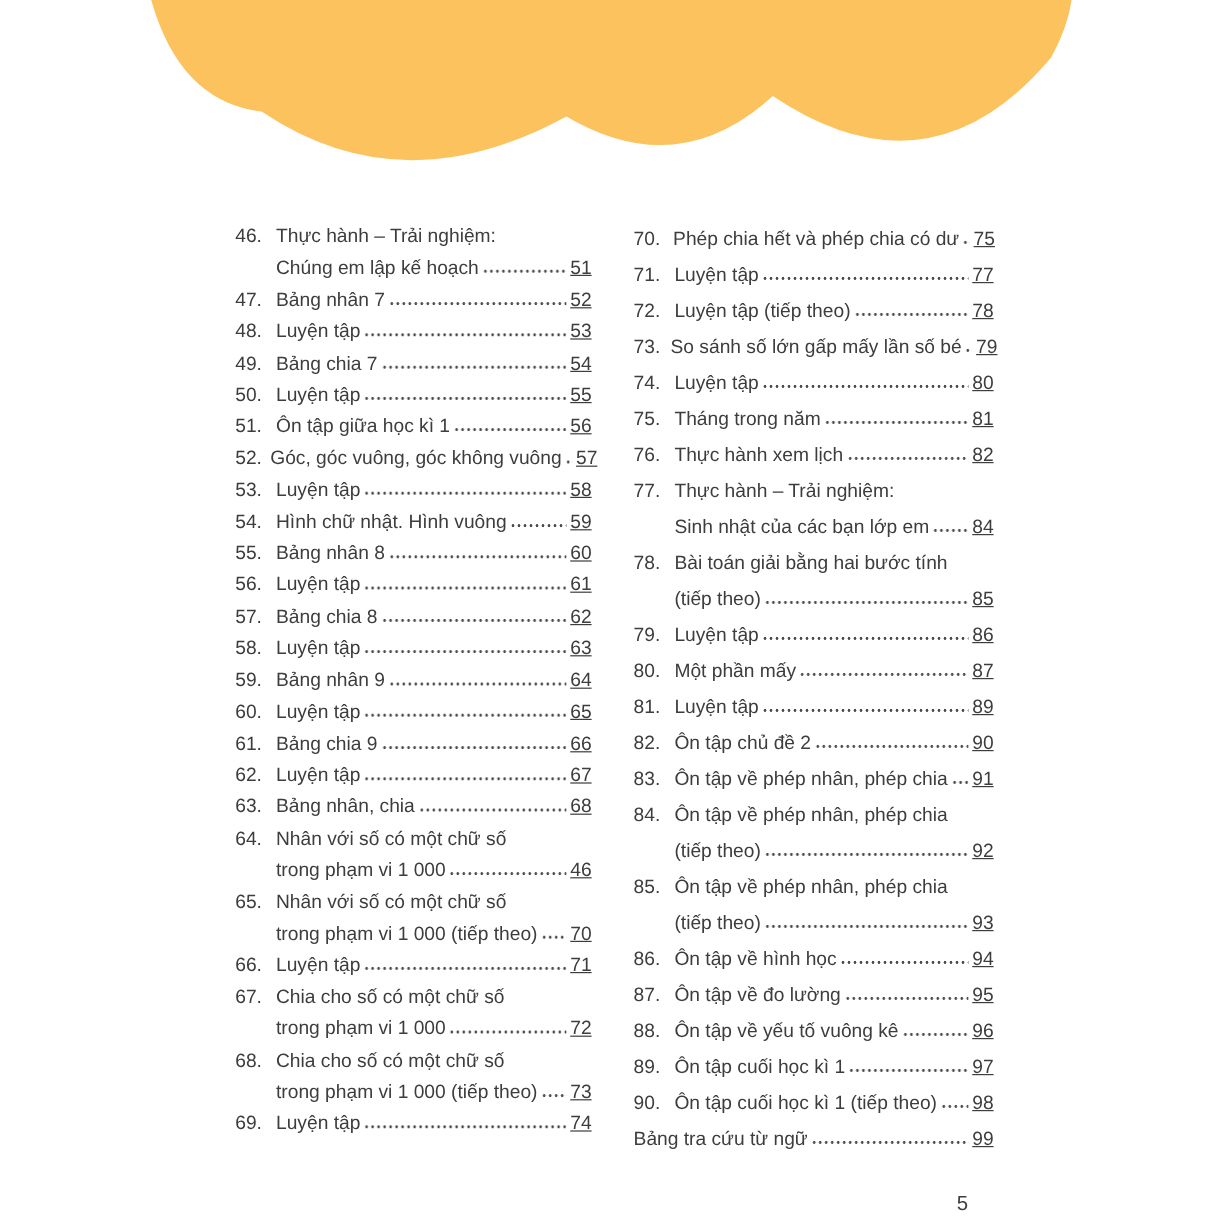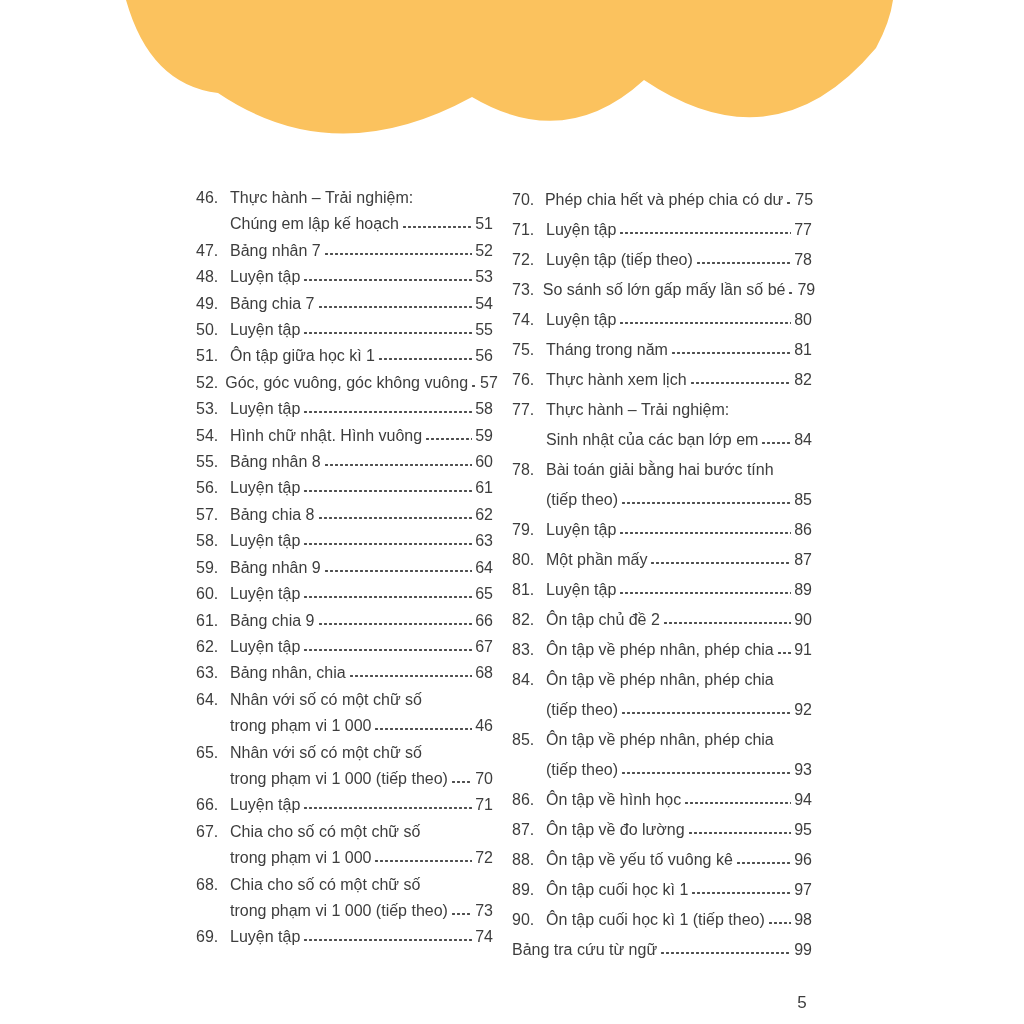--- a/index.html
+++ b/index.html
@@ -10,38 +10,38 @@
     color:#3d3d3d;
     position:relative;
     overflow:hidden;
   }
   .cloud-banner { position:absolute; top:0; left:0; width:1024px; height:180px; }
   .col {
     position:absolute; top:185px;
     font-size:16px;
   }
   .col-left  { left:196px; width:297px; --lh:26.4px; }
-  .col-right { left:512px; width:300px; --lh:30px; }
+  .col-right { left:528px; width:300px; --lh:30px; }
   .toc-entry { display:flex; }
   .num { flex:0 0 34px; width:34px; line-height:var(--lh); }
   .content { flex:1 1 auto; min-width:0; }
   .line { line-height:var(--lh); white-space:nowrap; }
   .line.last { display:flex; align-items:baseline;justify-content:center; }
   .t { white-space:nowrap; }
   .leader {
     flex:1 1 auto;
     min-width:6px;
     height:4px;
     margin:0 3px;
     background-image: radial-gradient(circle, #4c4c4c 1.1px, transparent 1.35px);
     background-size: 5px 4px;
     background-repeat: repeat-x;
     background-position: left bottom;
   }
-  .pg { flex:0 0 auto; white-space:nowrap; }
+  .pg { flex:0 0 auto; white-space:nowrap;text-decoration:underline; }
   .page-number {
     position:absolute;
     left:790px; top:993px;
     width:24px;
     text-align:center;
     font-size:17px;
     color:#3d3d3d;
   }
 </style>
 </head>

